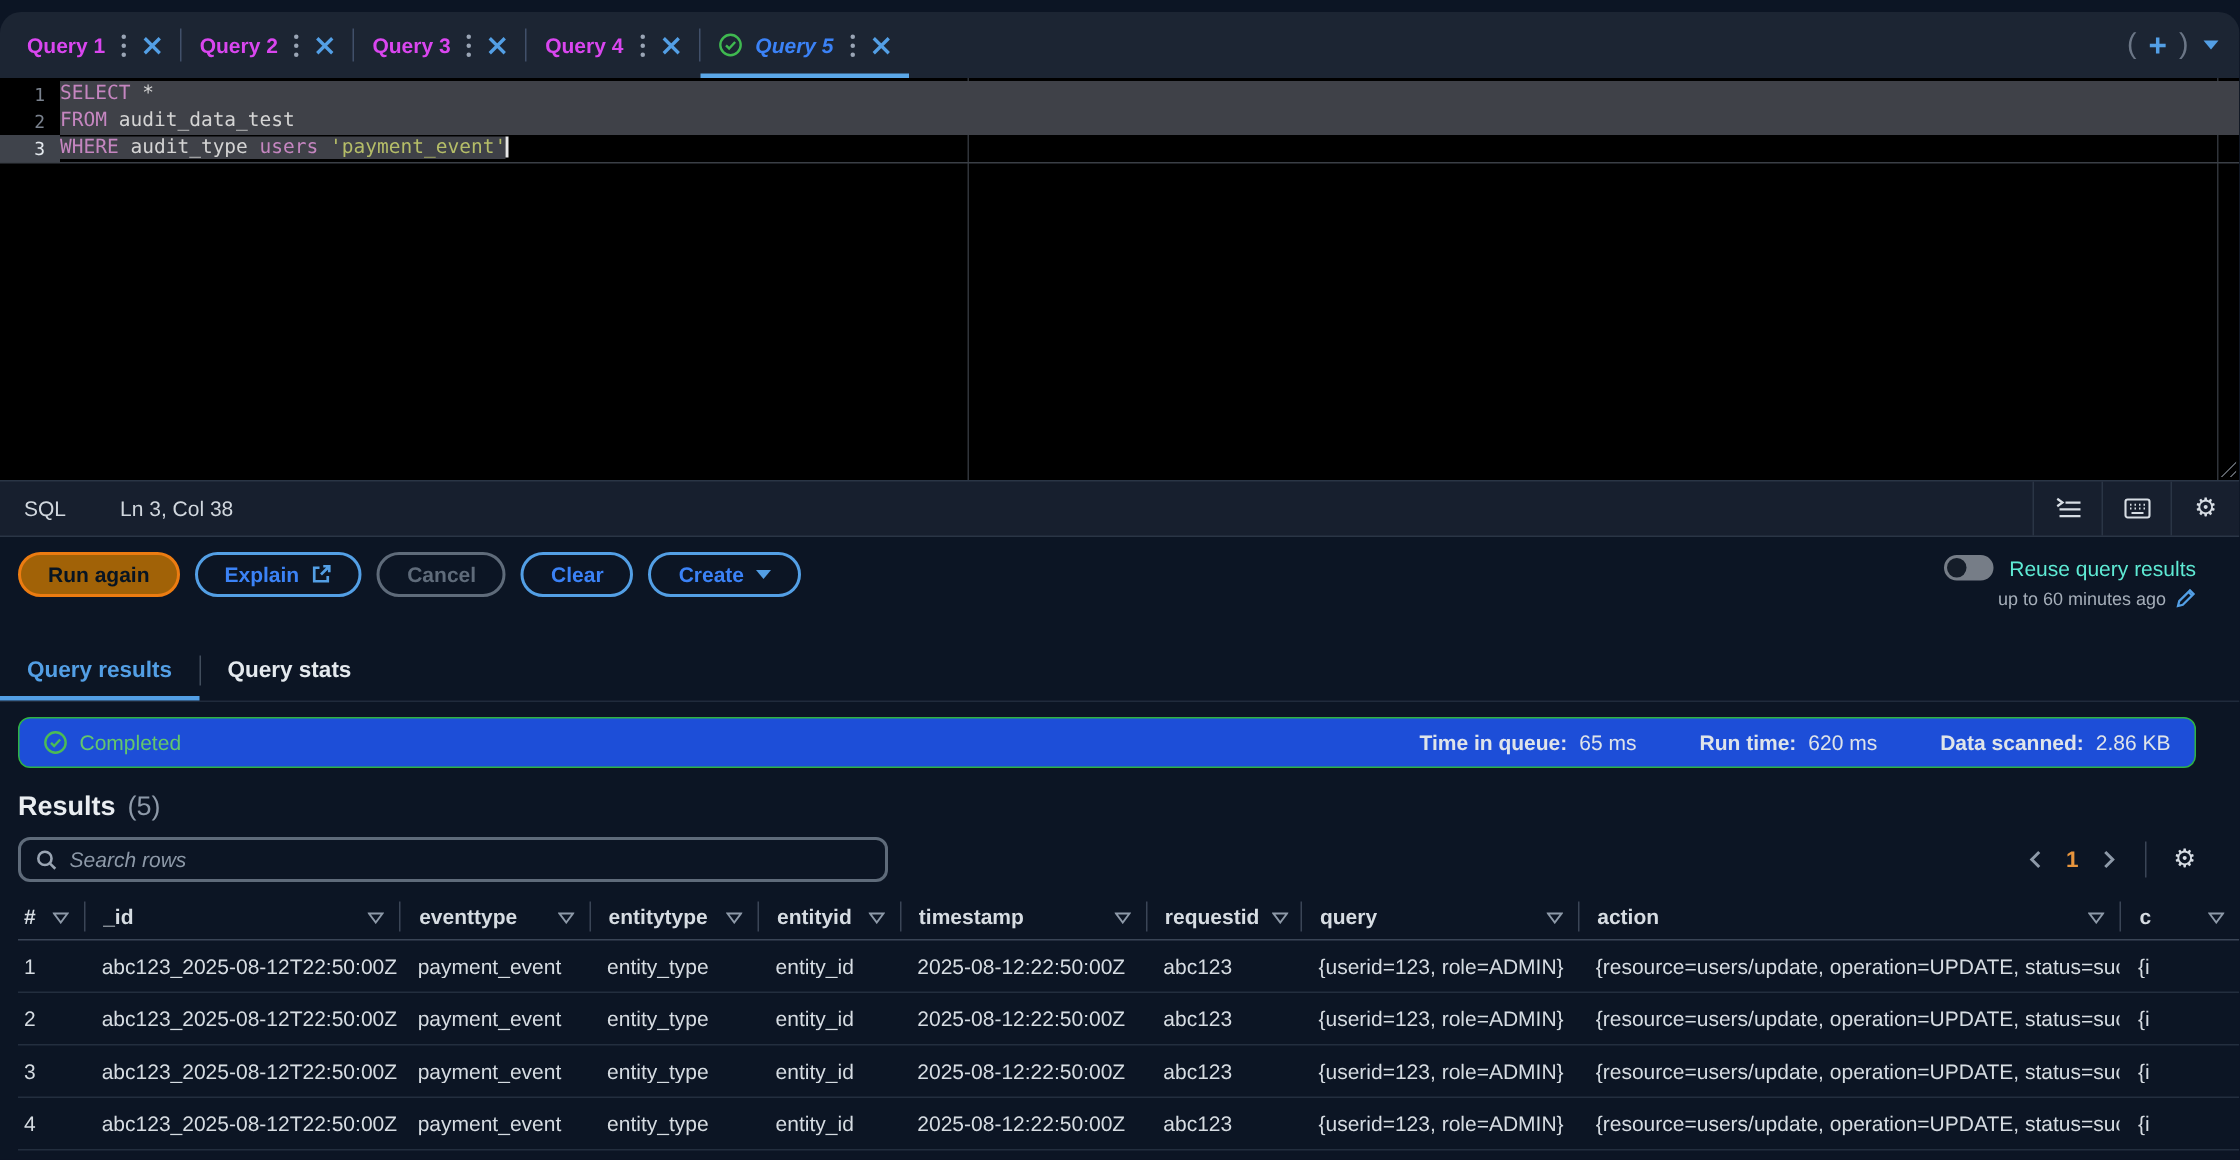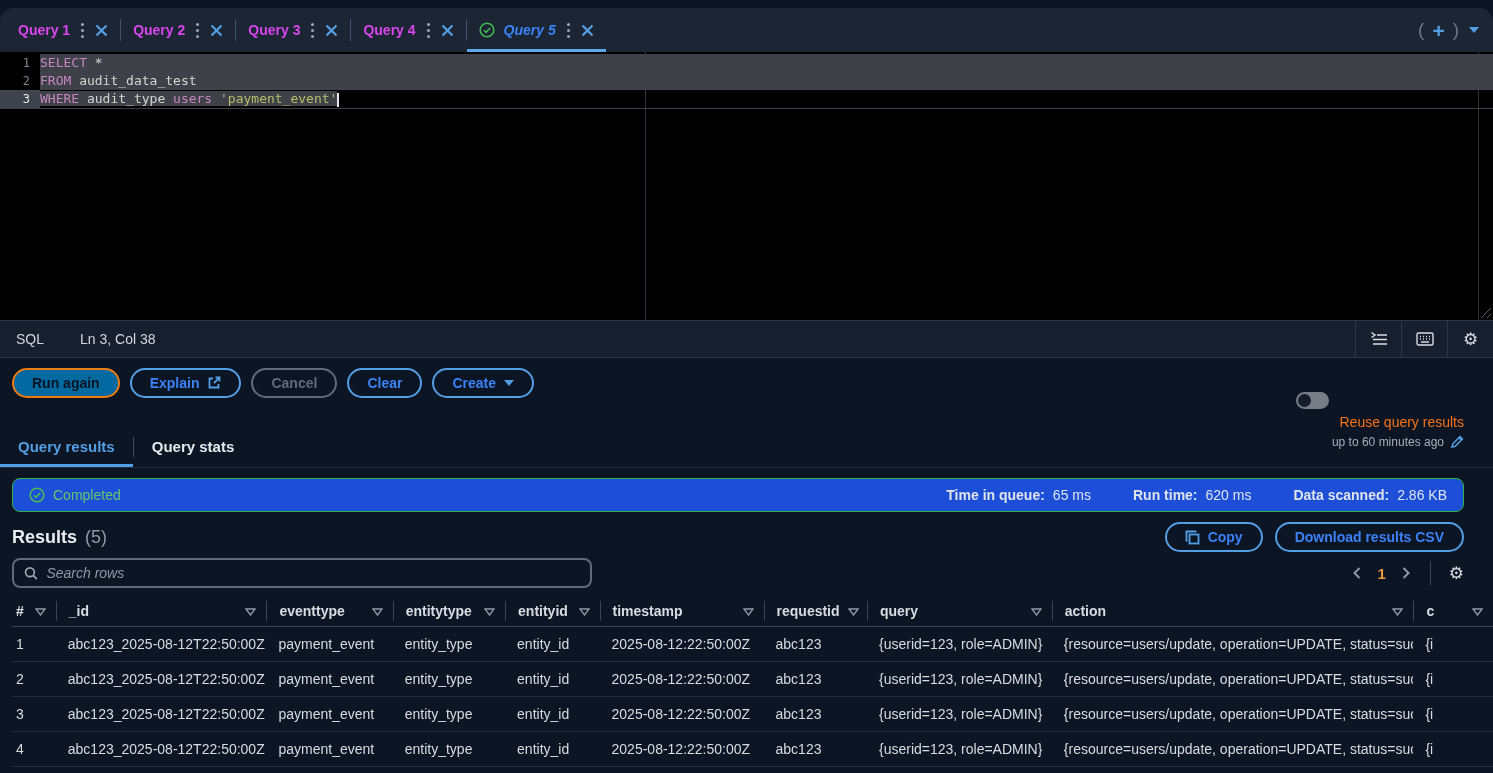--- a/index.html
+++ b/index.html
@@ -51,28 +51,28 @@
     display:flex; align-items:center; font-size:14px; color:#d1d7de; }
   .sb-lang { padding-left:16px; }
   .sb-pos { padding-left:36px; }
   .sb-right { margin-left:auto; display:flex; height:100%; }
   .sb-btn { width:46px; display:flex; align-items:center; justify-content:center; border-left:1px solid #2a3545; cursor:pointer; color:#d7dde4; }
   .gear-glyph { font-family:"DejaVu Sans", sans-serif; font-size:17px; line-height:1; }
 
   
   .actions { margin:10px 12px 0 12px; display:flex; gap:10px; position:relative; height:46px; }
   .btn { height:30px; border-radius:16px; padding:0 18px; font-size:14px; font-weight:700; display:inline-flex; align-items:center; gap:8px; cursor:pointer; background:transparent; font-family:inherit; }
-  .btn-primary { background:#0369a1; border:2px solid #ec7c11; color:#071422; }
+  .btn-primary { background:#a16207; border:2px solid #ec7c11; color:#071422; }
   .btn-blue { border:2px solid #539fe5; color:#3b82f6; }
   .btn-gray { border:2px solid #5f6b7a; color:#5f6b7a; }
   .reuse { position:absolute; right:17px; top:2px; text-align:right; }
   .reuse-row { display:flex; align-items:center; gap:10px; justify-content:flex-end; }
   .toggle { width:33px; height:17px; border-radius:9px; background:#767d87; position:relative; cursor:pointer; }
   .toggle .knob { position:absolute; left:2px; top:2px; width:13px; height:13px; border-radius:50%; background:#151d29; }
-  .reuse-label { font-size:14px; color:#f97316;margin-top:44px; }
+  .reuse-label { font-size:14px; color:#5eead4; }
   .reuse-detail { margin-top:5px; font-size:12px; color:#a5aeb9; display:flex; align-items:center; gap:6px; justify-content:flex-end; }
 
   
   .rtabs { margin-top:12px; display:flex; align-items:stretch; height:42px; border-bottom:1px solid #202b3c; }
   .rtab { display:flex; align-items:center; padding:0 18px; font-size:15px; font-weight:700; color:#e4e9ee; position:relative; cursor:pointer; }
   .rtab.active { color:#539fe5; }
   .rtab.active::after { content:""; position:absolute; left:0; right:0; bottom:0; height:3px; background:#539fe5; }
   .rtab-divider { width:1px; height:20px; background:#414d5c; align-self:center; }
 
   
@@ -295,30 +295,20 @@
     <div class="banner-stats">
       <span class="stat"><b>Time in queue:</b><span>65 ms</span></span>
       <span class="stat"><b>Run time:</b><span>620 ms</span></span>
       <span class="stat"><b>Data scanned:</b><span>2.86 KB</span></span>
     </div>
   </div>
 
   <div class="results-head">
     <span class="results-title">Results</span>
     <span class="results-count">(5)</span>
-    <div class="results-actions">
-      <button class="btn btn-blue">
-        <svg width="15" height="15" viewBox="0 0 15 15">
-            <rect x="4.5" y="4.5" width="9" height="9" fill="none" stroke="#539fe5" stroke-width="1.8"></rect>
-            <path d="M10.5 2.5v-1h-9v9h1" fill="none" stroke="#539fe5" stroke-width="1.8"></path>
-          </svg>
-        <span>Copy</span>
-      </button>
-      <button class="btn btn-blue">Download results CSV</button>
-    </div>
   </div>
 
   <div class="search-row">
     <div class="search-box">
       <svg width="15" height="15" viewBox="0 0 15 15">
           <circle cx="6.2" cy="6.2" r="4.6" fill="none" stroke="#9aa5b3" stroke-width="1.8"></circle>
           <path d="M9.8 9.8l3.6 3.6" stroke="#9aa5b3" stroke-width="1.8"></path>
         </svg>
       <input placeholder="Search rows" style="">
     </div>

